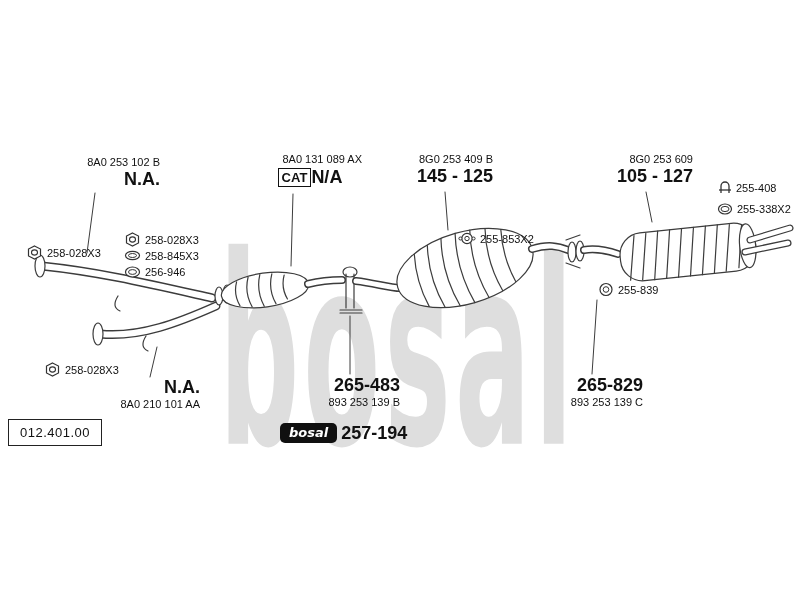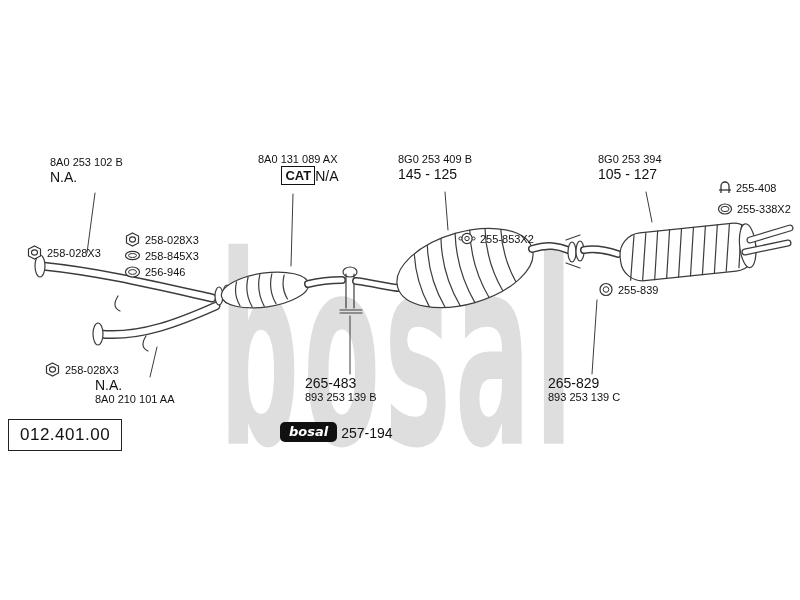--- a/index.html
+++ b/index.html
@@ -10,33 +10,33 @@
   .watermark{
     position:absolute; left:398px; top:352px;
     transform:translate(-50%,-50%) scaleY(2.35);
     font-family:"DejaVu Sans", sans-serif;
     font-weight:bold; font-size:112px; letter-spacing:4px;
     color:#dedede; z-index:0; white-space:nowrap;
   }
 
   svg.art { position:absolute; left:0; top:0; z-index:1; }
 
-  .lblgroup { position:absolute; text-align:left; z-index:2; }
+  .lblgroup { position:absolute; text-align:right; z-index:2; }
   .oem  { font-size:11px; white-space:nowrap; }
-  .code { font-size:14px; font-weight:normal; white-space:nowrap; margin-top:1px; }
+  .code { font-size:18px; font-weight:bold; white-space:nowrap; margin-top:1px; }
   .catrow { display:flex; align-items:center; justify-content:center; margin-top:1px; }
   .catbox { border:1.5px solid #111; padding:0 3px; font-weight:bold; font-size:13px; line-height:17px; }
 
   .hwrow { position:absolute; display:flex; align-items:center; gap:4px; z-index:2; }
   .hwlabel { font-size:11px; white-space:nowrap; }
 
   .framecode {
     position:absolute; left:8px; top:419px; z-index:2;
     border:1.5px solid #222; background:#fff;
-    padding:5px 11px; font-size:17px; letter-spacing:0.5px;
+    padding:5px 11px; font-size:13px; letter-spacing:0.5px;
   }
 
   .logobox {
     display:inline-block; background:#101010; color:#fff;
     border-radius:5px; padding:2px 9px 3px 9px;
     font-family:"DejaVu Sans", sans-serif;
     font-style:italic; font-weight:bold; font-size:13px;
   }
 </style>
 </head>
@@ -133,21 +133,21 @@
       <span class="code">N/A</span>
     </div>
   </div>
 
   <div class="lblgroup" style="left:398px;top:153px;width:95px">
     <div class="oem">8G0 253 409 B</div>
     <div class="code">145 - 125</div>
   </div>
 
   <div class="lblgroup" style="left:598px;top:153px;width:95px">
-    <div class="oem">8G0 253 394</div>
+    <div class="oem">8G0 253 609</div>
     <div class="code">105 - 127</div>
   </div>
 
   <div class="lblgroup" style="left:95px;top:376px;width:105px">
     <div class="code">N.A.</div>
     <div class="oem">8A0 210 101 AA</div>
   </div>
 
   <div class="lblgroup" style="left:305px;top:374px;width:95px">
     <div class="code">265-483</div>

